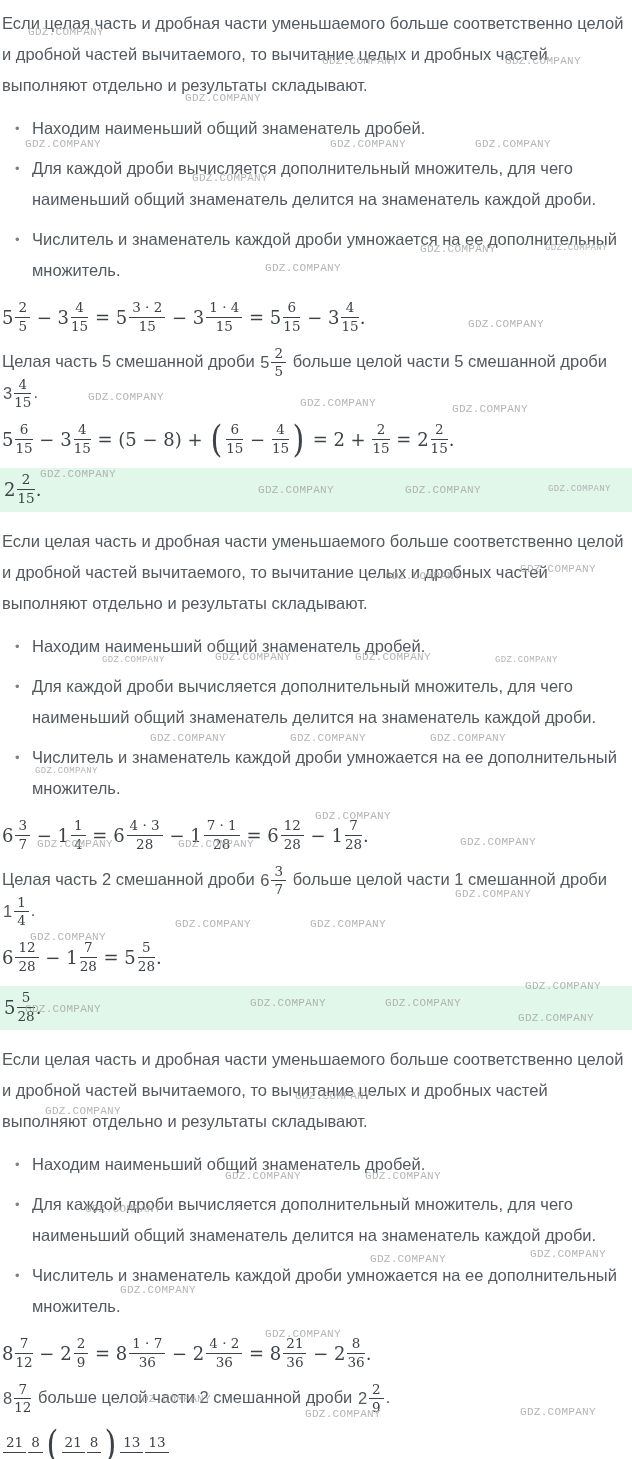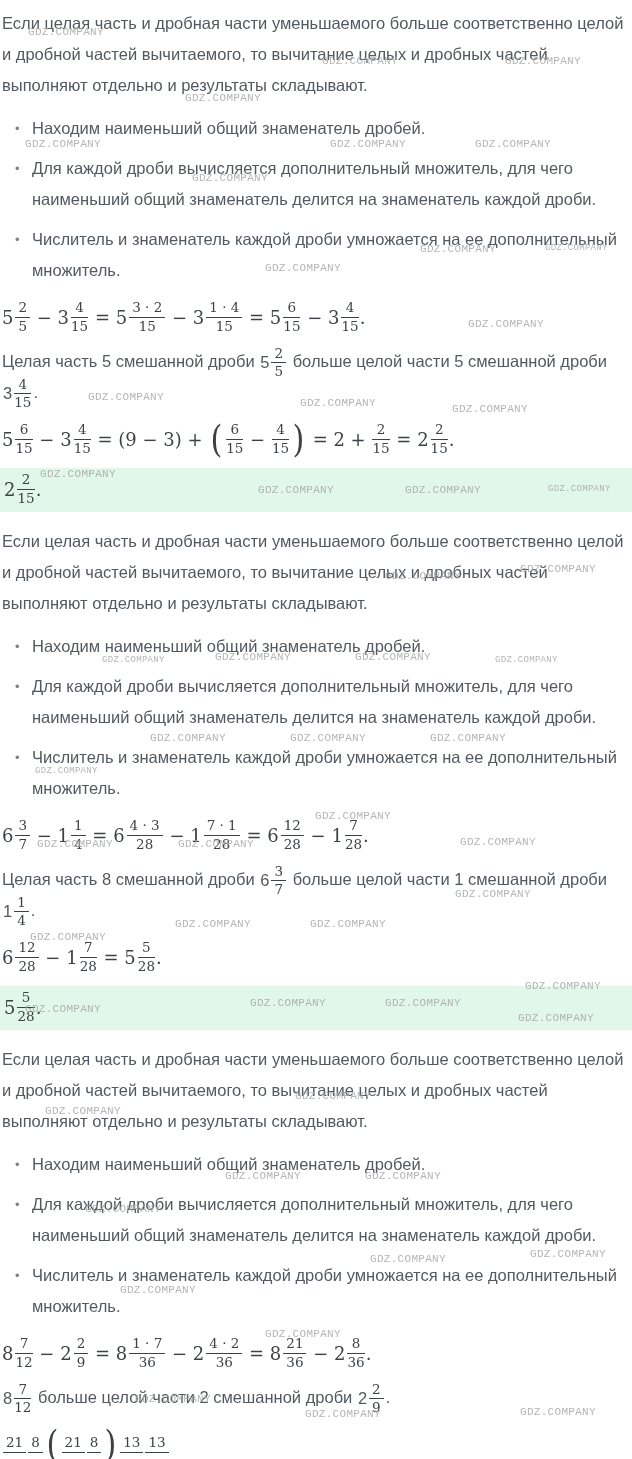--- a/index.html
+++ b/index.html
@@ -203,21 +203,21 @@
           </span>
         </span>
         <span class="mtext"> − </span>
         <span class="mixed">
           <span class="whole">3</span>
           <span class="frac">
             <span class="num">4</span>
             <span class="den">15</span>
           </span>
         </span>
-        <span class="mtext"> = (9 − 3) + </span>
+        <span class="mtext"> = (5 − 8) + </span>
         <span class="bigp">(</span>
         <span class="mixed">
           <span class="frac">
             <span class="num">6</span>
             <span class="den">15</span>
           </span>
         </span>
         <span class="mtext"> − </span>
         <span class="mixed">
           <span class="frac">
@@ -314,21 +314,21 @@
         <span class="mtext"> − </span>
         <span class="mixed">
           <span class="whole">1</span>
           <span class="frac">
             <span class="num">7</span>
             <span class="den">28</span>
           </span>
         </span>
         <span class="mtext">.</span>
       </div>
-    <p class="sentence"><span class="mtext">Целая часть 8 смешанной дроби </span><span class="mixed">
+    <p class="sentence"><span class="mtext">Целая часть 2 смешанной дроби </span><span class="mixed">
           <span class="whole">6</span>
           <span class="frac">
             <span class="num">3</span>
             <span class="den">7</span>
           </span>
         </span><span class="mtext"> больше целой части 1 смешанной дроби </span><span class="mixed">
           <span class="whole">1</span>
           <span class="frac">
             <span class="num">1</span>
             <span class="den">4</span>

